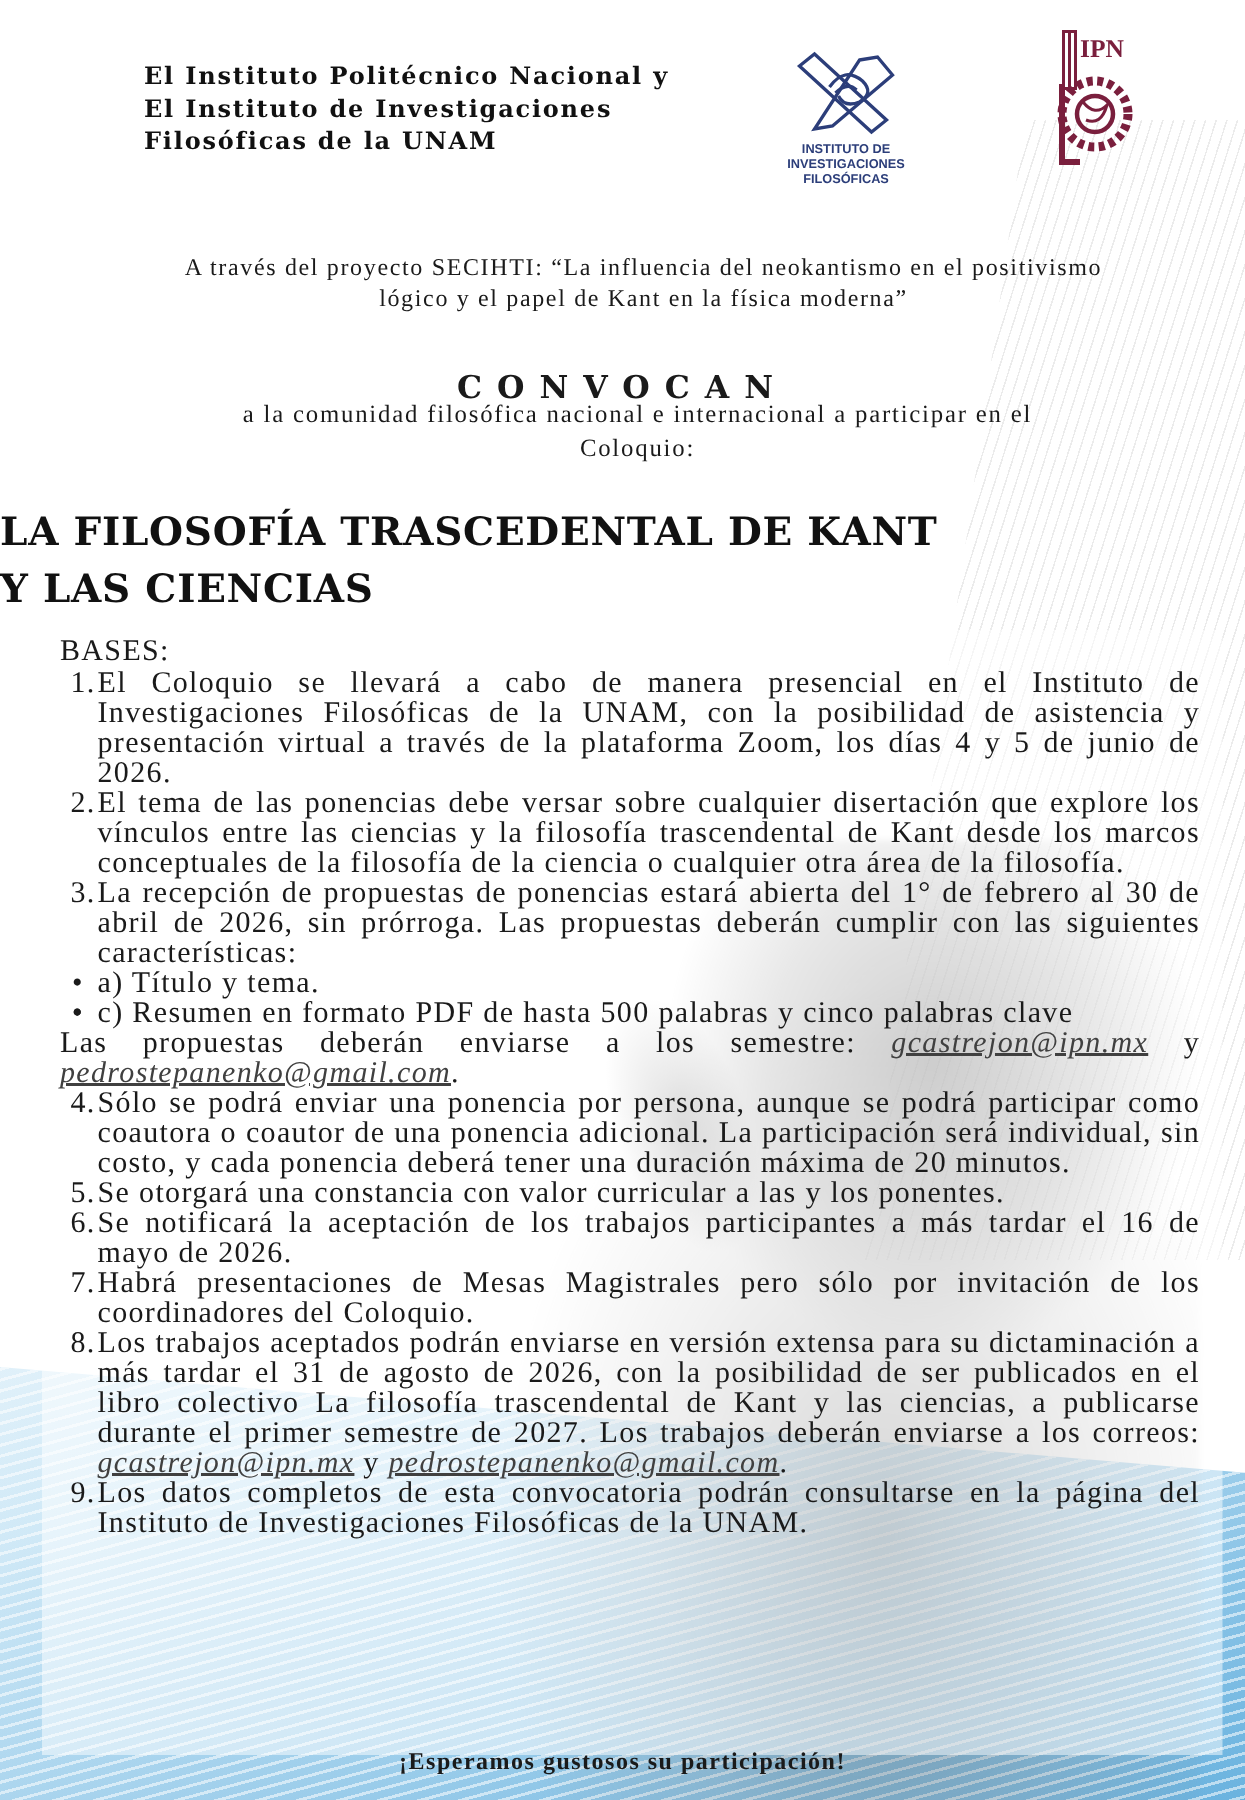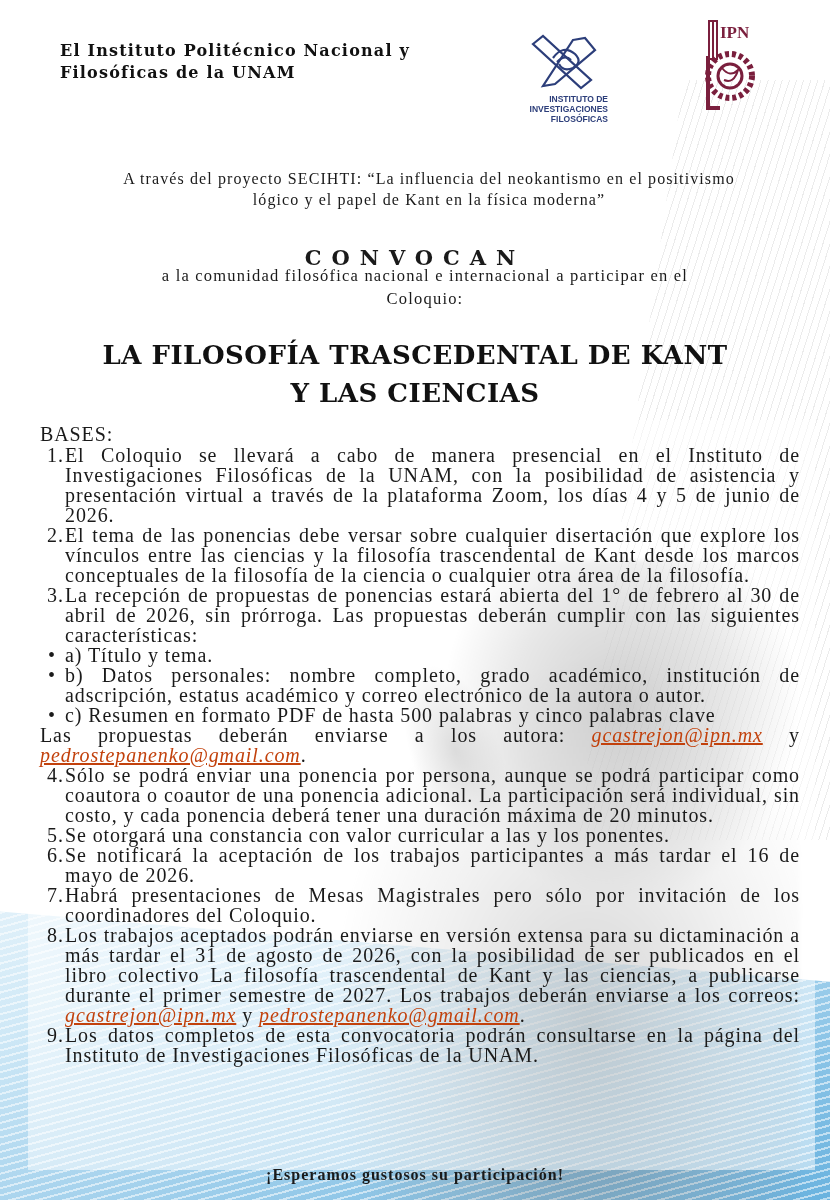--- a/index.html
+++ b/index.html
@@ -15,58 +15,59 @@
     clip-path: polygon(0 40%, 100% 55%, 100% 100%, 0 100%); }
   .bg-statue { position:absolute; left:330px; top:560px; width:470px; height:660px;
     background: radial-gradient(ellipse 38% 30% at 62% 22%, rgba(80,80,80,0.55), rgba(120,120,120,0.35) 60%, rgba(0,0,0,0) 100%),
                 radial-gradient(ellipse 55% 55% at 55% 70%, rgba(90,90,90,0.5), rgba(140,140,140,0.25) 60%, rgba(0,0,0,0) 100%);
     filter: blur(2px); }
   .bg-hand { position:absolute; left:410px; top:660px; width:90px; height:180px; background: radial-gradient(ellipse at center, rgba(110,110,110,0.45), rgba(0,0,0,0) 70%); transform:rotate(-20deg); }
   .veil { position:absolute; left:28px; right:15px; top:420px; bottom:30px; background:rgba(255,255,255,0.5); }
 
   .content { position:relative; z-index:1; }
   .header { position:absolute; left:60px; top:40px; }
-  .header .line { font-family:"DejaVu Serif", serif; font-weight:bold; font-size:16px; letter-spacing:1.2px; line-height:21.5px; color:#111; }
-  .logo-iif { position:absolute; left:520px; top:34px; width:88px; text-align:right; }
+  .header .line { font-family:"DejaVu Serif", serif; font-weight:bold; font-size:16px; letter-spacing:1.2px; line-height:21.5px; color:#111;margin-left:36px; }
+  .logo-iif { position:absolute; left:520px; top:34px; width:88px; text-align:center; }
   .logo-iif svg { display:block; margin:0 auto; }
   .logo-iif .lbl { font-family:"Liberation Sans", sans-serif; font-weight:bold; font-size:8.5px; line-height:10px; color:#2c3e7a; margin-top:2px; }
   .logo-ipn { position:absolute; left:700px; top:16px; width:56px; height:96px; }
 
   .project { position:absolute; left:0; right:0; top:168px; text-align:center; font-size:16px; letter-spacing:1.1px; line-height:21px;margin-left:28px; }
   .convocan { position:absolute; left:0; right:0; top:245px; text-align:center; font-family:"DejaVu Serif", serif; font-weight:bold; font-size:21px; letter-spacing:10px; }
   .invite { position:absolute; left:0; right:0; top:264px; text-align:center; font-size:16.5px; letter-spacing:1.2px; line-height:23px;padding-left:20px; }
-  .title { position:absolute; left:0; right:0; top:336px; text-align:center; font-family:"DejaVu Serif", serif; font-weight:bold; font-size:26px; line-height:38px; letter-spacing:0.5px; color:#111; }
+  .title { position:absolute; left:0; right:0; top:336px; font-family:"DejaVu Serif", serif; font-weight:bold; font-size:26px; line-height:38px; letter-spacing:0.5px; color:#111; }
 
   .bases { position:absolute; left:40px; right:30px; top:424px; font-size:20px; letter-spacing:0.9px; line-height:20px; }
   .bases .hdr { margin-bottom:1px; }
   ol.items { list-style:none; margin:0; padding:0; }
   ol.items li { position:relative; padding-left:25px; text-align:justify; text-align-last:left; }
   ol.items li .num { position:absolute; left:7px; top:0; }
   ul.sub { list-style:none; margin:0; padding:0; }
   ul.sub li { position:relative; padding-left:25px; text-align:justify; text-align-last:left; }
   ul.sub li .dot { position:absolute; left:8px; top:0; }
   .send { text-align:justify; text-align-last:left; }
-  a.mail { color:#c2410c; font-style:italic; text-decoration:underline; }
+  a.mail { color:#404040; font-style:italic; text-decoration:underline; }
   .closing { position:absolute; left:0; right:0; top:1166px; text-align:center; font-weight:bold; font-size:16px; letter-spacing:1px; }
 </style>
 </head>
 <body>
 
 <div class="bg">
   <div class="bg-lines"></div>
   <div class="bg-blue"></div>
   <div class="bg-statue"></div>
   <div class="bg-hand"></div>
   <div class="veil"></div>
 </div>
 
 <div class="content">
 
   <div class="header">
     <div class="line">El Instituto Politécnico Nacional y</div>
+    <div class="line">El Instituto de Investigaciones</div>
     <div class="line">Filosóficas de la UNAM</div>
   </div>
 
   <div class="logo-iif">
     <svg width="70" height="58" viewBox="0 0 70 58">
       <g fill="none" stroke="#2c3e7a" stroke-width="2.2">
         <polygon points="4,10 14,2 62,46 52,54"></polygon>
         <polygon points="44,6 56,4 66,16 26,50 14,52"></polygon>
         <path d="M24,24 q10,-14 22,-4 q8,8 -2,14 q-10,4 -14,-4"></path>
         <path d="M28,28 q8,-8 14,-2"></path>
@@ -113,24 +114,24 @@
 
   <div class="bases">
     <div class="hdr">BASES:</div>
     <ol class="items">
       <li><span class="num">1.</span><span>El Coloquio se llevará a cabo de manera presencial en el Instituto de Investigaciones Filosóficas de la UNAM, con la posibilidad de asistencia y presentación virtual a través de la plataforma Zoom, los días 4 y 5 de junio de 2026.</span></li>
       <li><span class="num">2.</span><span>El tema de las ponencias debe versar sobre cualquier disertación que explore los vínculos entre las ciencias y la filosofía trascendental de Kant desde los marcos conceptuales de la filosofía de la ciencia o cualquier otra área de la filosofía.</span></li>
       <li><span class="num">3.</span><span>La recepción de propuestas de ponencias estará abierta del 1° de febrero al 30 de abril de 2026, sin prórroga. Las propuestas deberán cumplir con las siguientes características:</span></li>
     </ol>
     <ul class="sub">
       <li><span class="dot">•</span><span>a) Título y tema.</span></li>
-      <li><span class="dot">•</span><span>b) Datos personales: nombre completo, grado académico, institución de adscripción, estatus académico y correo electrónico de la autora o autor.</span></li>
+      <li><span class="dot">•</span></li>
       <li><span class="dot">•</span><span>c) Resumen en formato PDF de hasta 500 palabras y cinco palabras clave</span></li>
     </ul>
-    <div class="send"><span>Las propuestas deberán enviarse a los autora: </span><a class="mail">gcastrejon@ipn.mx</a><span> y </span><a class="mail">pedrostepanenko@gmail.com</a><span>.</span></div>
+    <div class="send"><span>Las propuestas deberán enviarse a los semestre: </span><a class="mail">gcastrejon@ipn.mx</a><span> y </span><a class="mail">pedrostepanenko@gmail.com</a><span>.</span></div>
     <ol class="items">
       <li><span class="num">4.</span><span>Sólo se podrá enviar una ponencia por persona, aunque se podrá participar como coautora o coautor de una ponencia adicional. La participación será individual, sin costo, y cada ponencia deberá tener una duración máxima de 20 minutos.</span></li>
       <li><span class="num">5.</span><span>Se otorgará una constancia con valor curricular a las y los ponentes.</span></li>
       <li><span class="num">6.</span><span>Se notificará la aceptación de los trabajos participantes a más tardar el 16 de mayo de 2026.</span></li>
       <li><span class="num">7.</span><span>Habrá presentaciones de Mesas Magistrales pero sólo por invitación de los coordinadores del Coloquio.</span></li>
       <li><span class="num">8.</span><span>Los trabajos aceptados podrán enviarse en versión extensa para su dictaminación a más tardar el 31 de agosto de 2026, con la posibilidad de ser publicados en el libro colectivo La filosofía trascendental de Kant y las ciencias, a publicarse durante el primer semestre de 2027. Los trabajos deberán enviarse a los correos: </span><a class="mail">gcastrejon@ipn.mx</a><span> y </span><a class="mail">pedrostepanenko@gmail.com</a><span>.</span></li>
       <li><span class="num">9.</span><span>Los datos completos de esta convocatoria podrán consultarse en la página del Instituto de Investigaciones Filosóficas de la UNAM.</span></li>
     </ol>
   </div>
 

